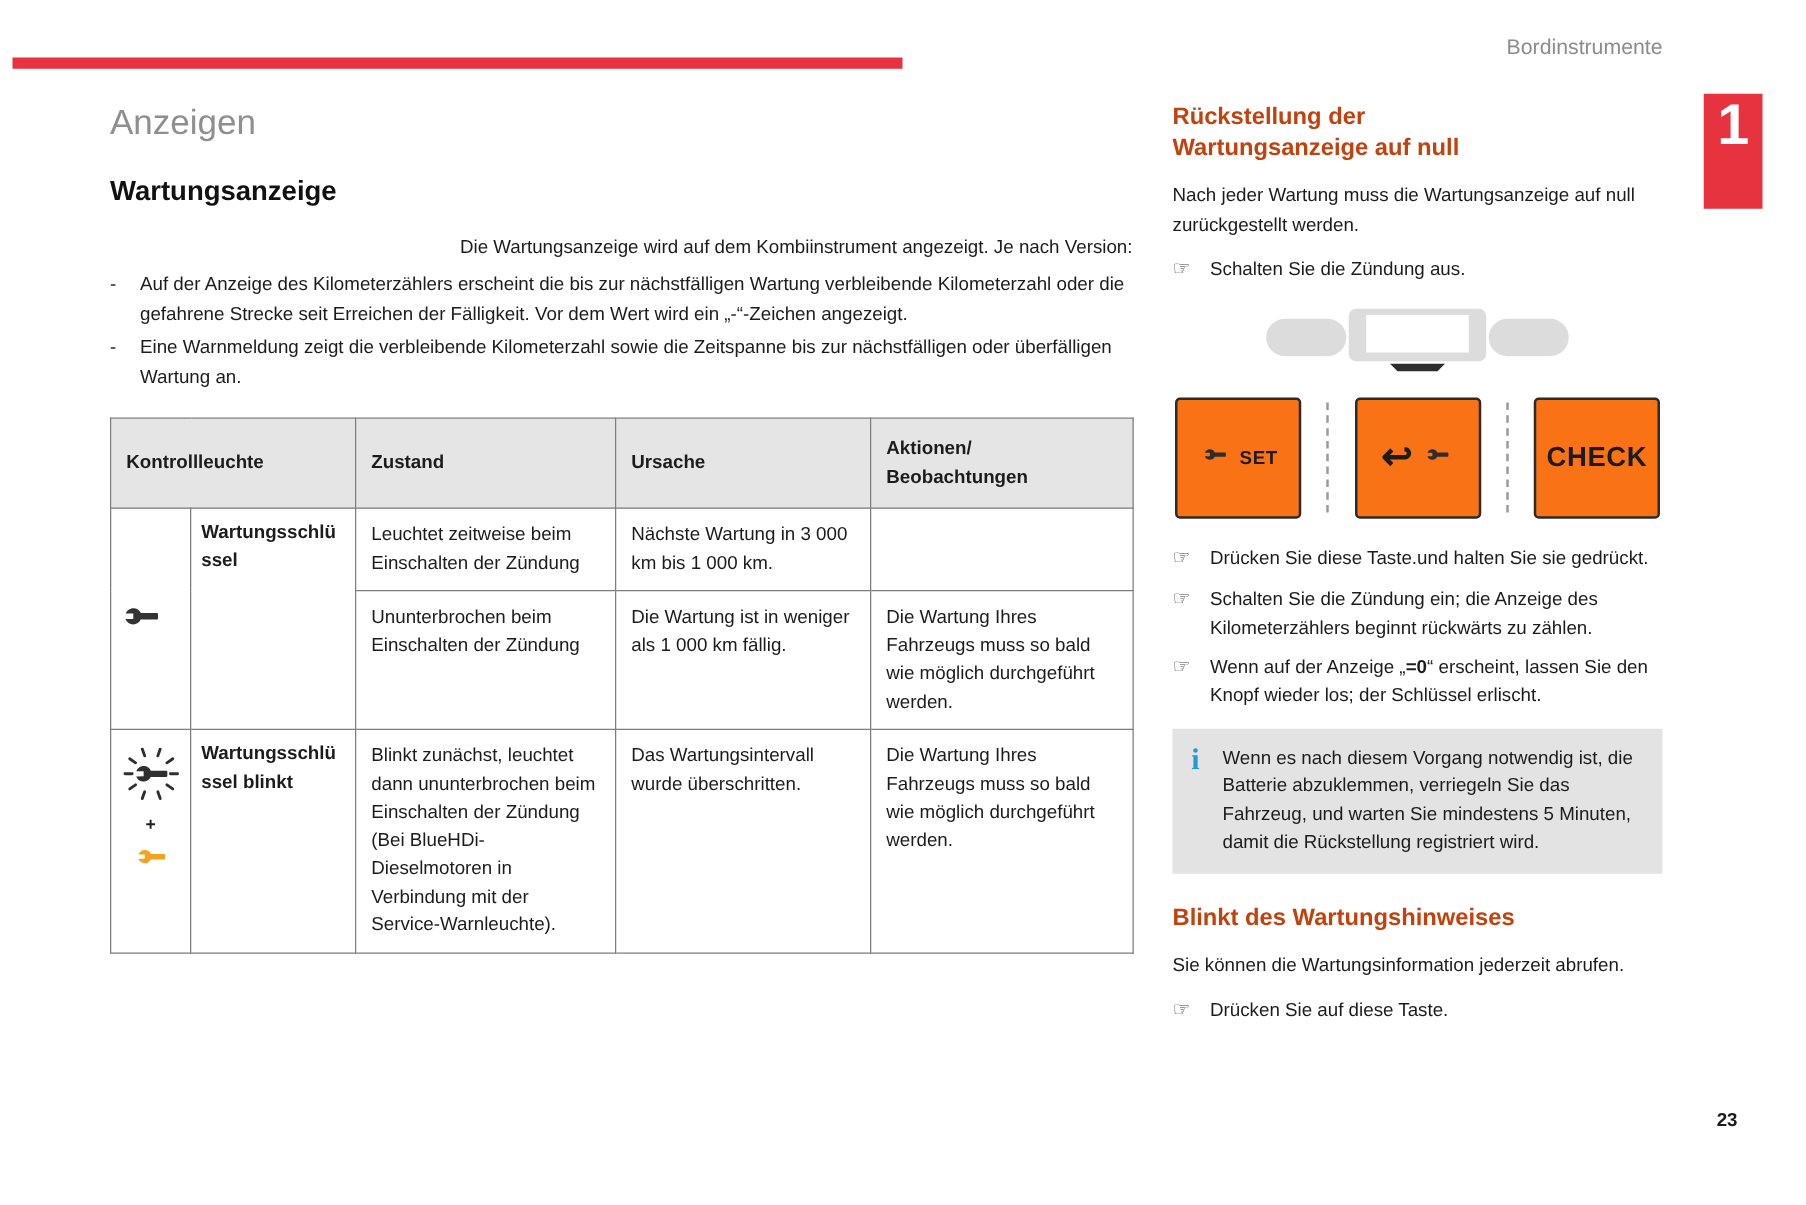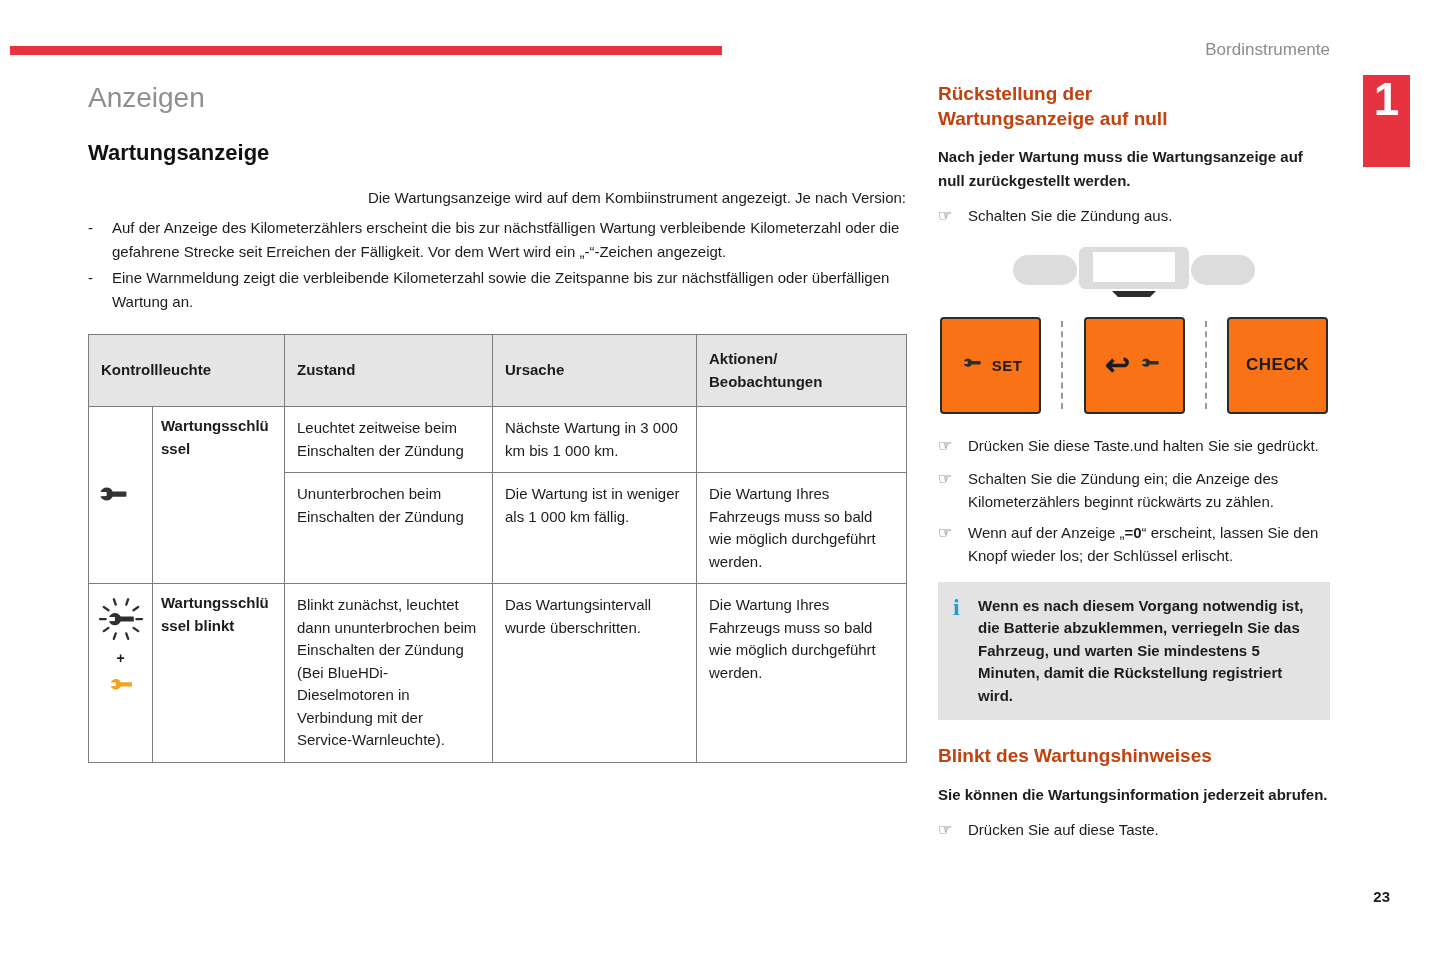--- a/index.html
+++ b/index.html
@@ -3,21 +3,21 @@
 <meta charset="utf-8">
 <style>
   html,body{margin:0;padding:0;background:#fff;}
   .page{
     position:relative;width:1445px;height:964px;background:#fff;overflow:hidden;
     font-family:"Liberation Sans",sans-serif;color:#1c1c1c;
   }
   .pre{white-space:pre-line;}
   
   .top-rule{position:absolute;left:10px;top:46px;width:712px;height:9px;background:#e6333f;}
-  .header-right{position:absolute;top:40px;right:115px;font-size:17px;color:#8c8c8c;}
+  .header-right{position:absolute;top:28px;right:115px;font-size:17px;color:#8c8c8c;}
   .chapter-tab{
     position:absolute;top:75px;right:35px;width:47px;height:92px;background:#e6333f;
     color:#fff;font-size:46px;font-weight:bold;display:flex;justify-content:center;line-height:1.05;
   }
   
   .left-col{position:absolute;left:88px;top:82px;width:818px;}
   .left-col h1{margin:0 0 26px;font-size:28px;font-weight:400;color:#8f8f8f;}
   .left-col h2{margin:0 0 20px;font-size:22px;font-weight:700;color:#111;}
   .intro{margin:0 0 6px;font-size:15px;line-height:1.6;text-align:right;}
   .bullets{margin:0 0 20px;}
@@ -30,31 +30,31 @@
     vertical-align:top;text-align:left;word-wrap:break-word;
   }
   .mtable thead th{background:#e5e5e5;font-weight:700;padding:13px 12px;vertical-align:middle;}
   .icon-cell{text-align:center;vertical-align:middle !important;padding:8px 4px !important;}
   .label-cell{font-size:13px;font-weight:700;padding:8px 8px !important;}
   .blink-stack{display:flex;flex-direction:column;align-items:center;gap:2px;padding-top:6px;}
   .plus-sign{font-size:14px;font-weight:700;color:#1c1c1c;line-height:1;}
   
   .right-col{position:absolute;left:938px;top:82px;width:392px;font-size:15px;line-height:1.55;}
   .right-col h3{margin:0 0 14px;font-size:19px;font-weight:700;line-height:1.3;color:#c2410c;}
-  .right-col p{margin:0 0 12px;font-weight:bold;}
+  .right-col p{margin:0 0 12px;}
   .step{display:flex;gap:12px;margin:0 0 8px;}
   .step .pointer{flex:0 0 18px;color:#3c3c3c;font-size:16px;}
   .cluster-wrap{display:block;margin:12px auto 10px;width:250px;}
   .btn-row{display:flex;align-items:center;justify-content:space-between;margin:4px 2px 20px;}
   .panel-btn{
     width:101px;height:97px;border:2px solid #2b2b2b;border-radius:4px;background:#f97316;
     display:flex;align-items:center;justify-content:center;gap:7px;box-sizing:border-box;
   }
   .btn-label{font-weight:700;font-size:15px;letter-spacing:.5px;}
-  .btn-label.check{font-size:17px;}
+  .btn-label.check{font-size:22px;}
   .ret{font-size:30px;font-weight:700;line-height:1;color:#1c1c1c;}
   .divider{width:0;height:88px;border-left:2px dashed #9a9a9a;}
   .infobox{background:#e3e3e3;padding:13px 15px;display:flex;gap:13px;margin:14px 0 24px;}
   .infobox p{margin:0;line-height:1.5;}
   .info-i{flex:0 0 12px;color:#1f9cd8;font-weight:700;font-size:24px;line-height:1;font-family:"Liberation Serif",serif;}
   .page-num{position:absolute;right:55px;top:888px;font-size:15px;font-weight:700;}
 </style>
 </head>
 <body>
 

